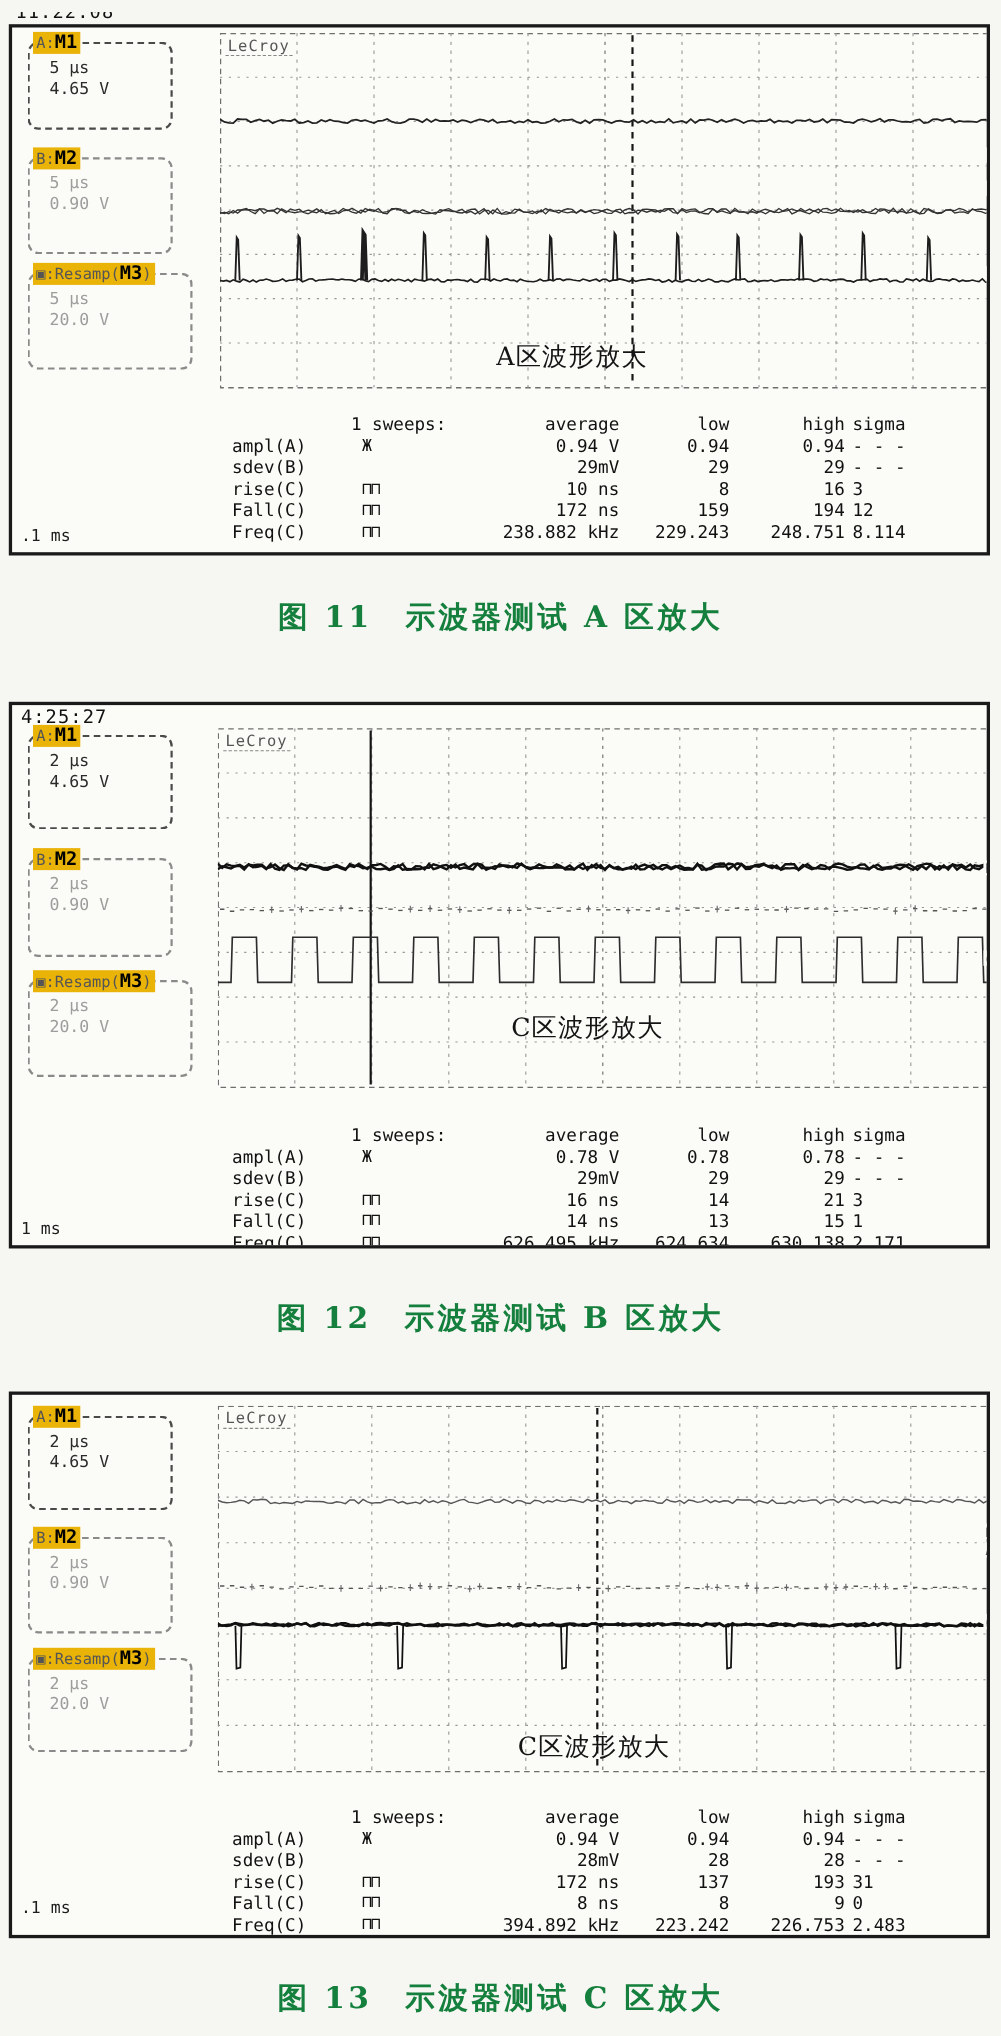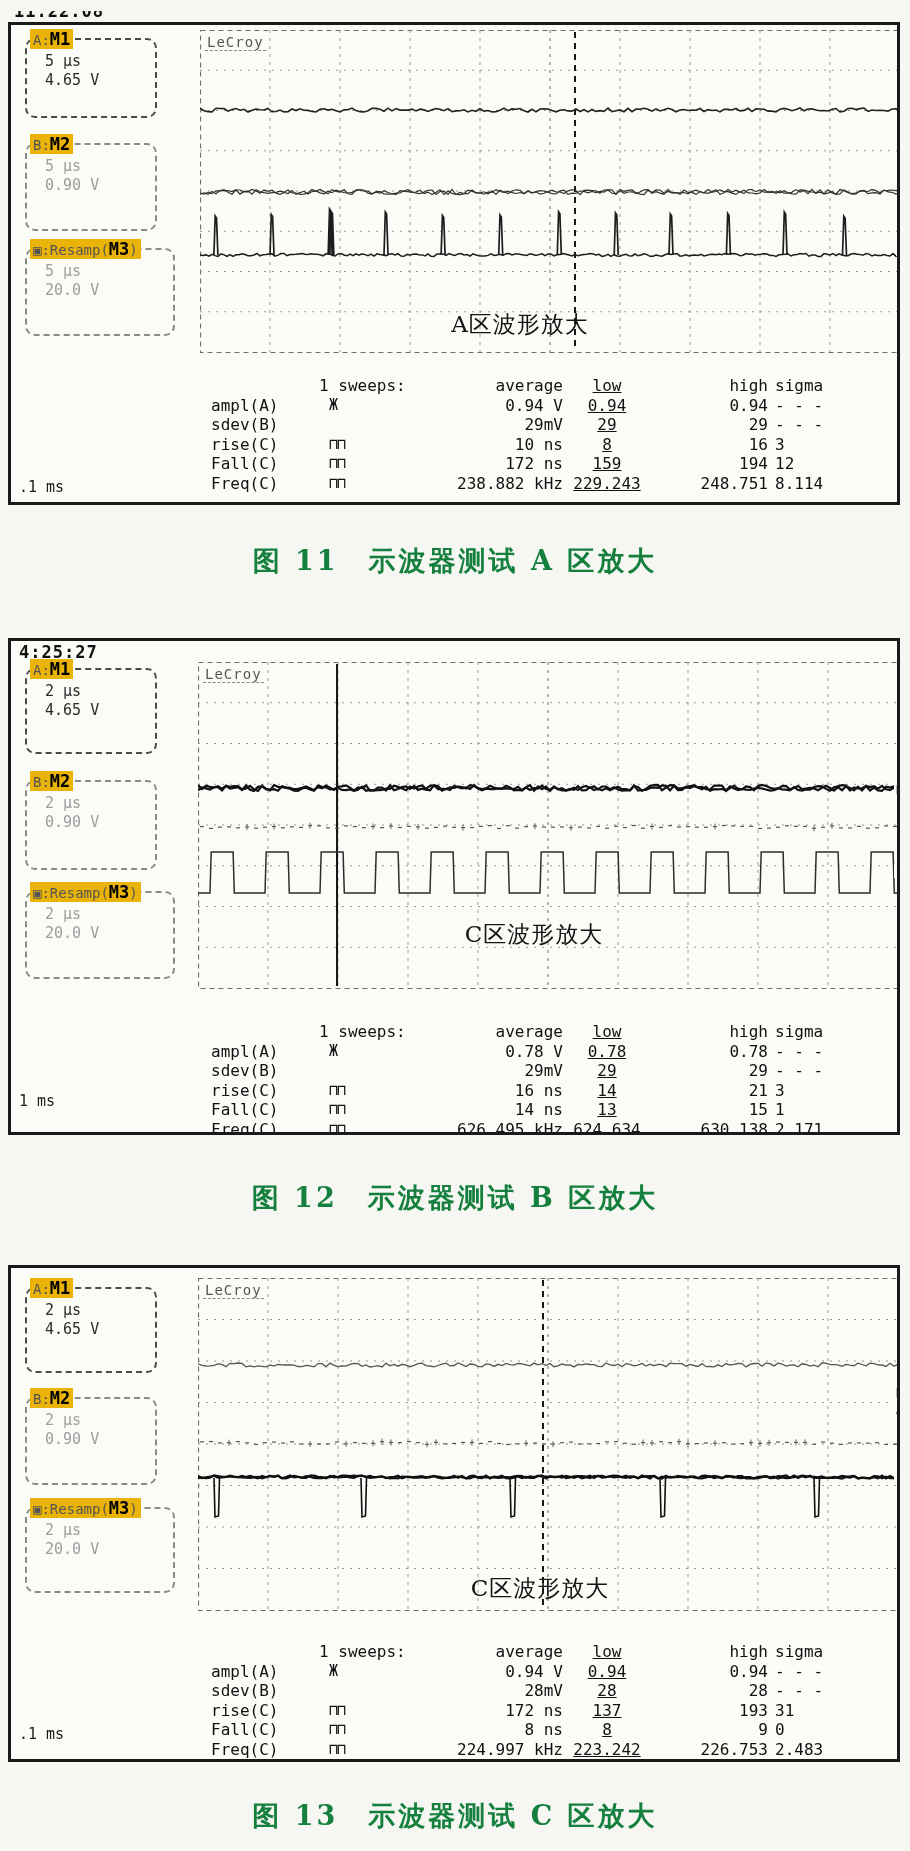--- a/index.html
+++ b/index.html
@@ -6,21 +6,21 @@
   body{
     width:910px;height:1851px;position:relative;overflow:hidden;
     background:#f6f6f2;
     font-family:"DejaVu Sans Mono","Liberation Mono",monospace;
   }
   .scope-figure{
     position:absolute;left:8px;width:892px;box-sizing:border-box;
     border:3px solid #1a1a1a;background:#fbfbf7;overflow:hidden;
   }
   .ts{
-    position:absolute;font-size:17px;font-weight:bold;color:#111;
+    position:absolute;font-size:17px;font-weight:normal;color:#111;
     letter-spacing:1px;white-space:nowrap;
   }
   .ts-clipped{clip-path:inset(10px 0 0 0);}
   .chbox{
     position:absolute;left:14px;width:132px;box-sizing:border-box;
     border:2px dashed #4a4a4a;border-radius:10px;
   }
   .chbox.wide{width:150px;}
   .chbox.lite{border-color:#8a8a8a;}
   .chtitle{
@@ -42,21 +42,21 @@
     font-family:"DejaVu Serif","Liberation Serif",serif;
     font-size:23px;color:#141414;z-index:3;letter-spacing:1px;
   }
   .mtable{position:absolute;left:0;width:892px;color:#111;}
   .trow{position:relative;height:19.5px;font-size:16px;}
   .cell{position:absolute;white-space:pre;top:0;}
   .c-sweeps{left:308px;}
   .c-param{left:200px;}
   .c-icon{left:318px;font-size:15px;letter-spacing:-1px;}
   .c-avg{left:322px;width:230px;text-align:right;}
-  .c-low{left:552px;width:88px;text-align:center;text-decoration:underline;}
+  .c-low{left:564px;width:88px;text-align:right;}
   .c-high{left:655px;width:102px;text-align:right;}
   .c-sigma{left:764px;width:110px;text-align:left;}
   .timebase{position:absolute;left:8px;font-size:15px;color:#1d1d1d;white-space:pre;}
   .caption{
     position:absolute;left:0;width:910px;text-align:center;
     font-family:"DejaVu Serif","Liberation Serif",serif;
     font-size:27px;font-weight:bold;color:#15803d;letter-spacing:3px;white-space:nowrap;
   }
 </style>
 </head>
@@ -384,21 +384,21 @@
       </div>
       <div class="trow">
         <span class="cell c-param">Freq(C)</span>
         <span class="cell c-icon">⊓⊓</span>
         <span class="cell c-avg">626.495 kHz</span>
         <span class="cell c-low">624.634</span>
         <span class="cell c-high">630.138</span>
         <span class="cell c-sigma">2.171</span>
       </div>
     </div>
-  <div class="timebase" style="bottom:22px;">1 ms</div>
+  <div class="timebase" style="bottom:6px;">1 ms</div>
 </div>
 <div class="caption" style="top:1180px;">图 12　示波器测试 B 区放大</div>
 
 <div class="scope-figure" id="fig2" style="top:1265px;height:497px;">
   <div class="chbox" style="top:19px;height:86px;">
     <div class="chtitle"><span class="chfix">A:</span><span class="chname">M1</span></div>
     <div class="chbody">
       <div class="chline">2 µs</div>
       <div class="chline">4.65 V</div>
     </div>
@@ -596,21 +596,21 @@
         <span class="cell c-param">Fall(C)</span>
         <span class="cell c-icon">⊓⊓</span>
         <span class="cell c-avg">8 ns</span>
         <span class="cell c-low">8</span>
         <span class="cell c-high">9</span>
         <span class="cell c-sigma">0</span>
       </div>
       <div class="trow">
         <span class="cell c-param">Freq(C)</span>
         <span class="cell c-icon">⊓⊓</span>
-        <span class="cell c-avg">224.997 kHz</span>
+        <span class="cell c-avg">394.892 kHz</span>
         <span class="cell c-low">223.242</span>
         <span class="cell c-high">226.753</span>
         <span class="cell c-sigma">2.483</span>
       </div>
     </div>
   <div class="timebase" style="bottom:16px;">.1 ms</div>
 </div>
 <div class="caption" style="top:1798px;">图 13　示波器测试 C 区放大</div>
 
 </body></html>

